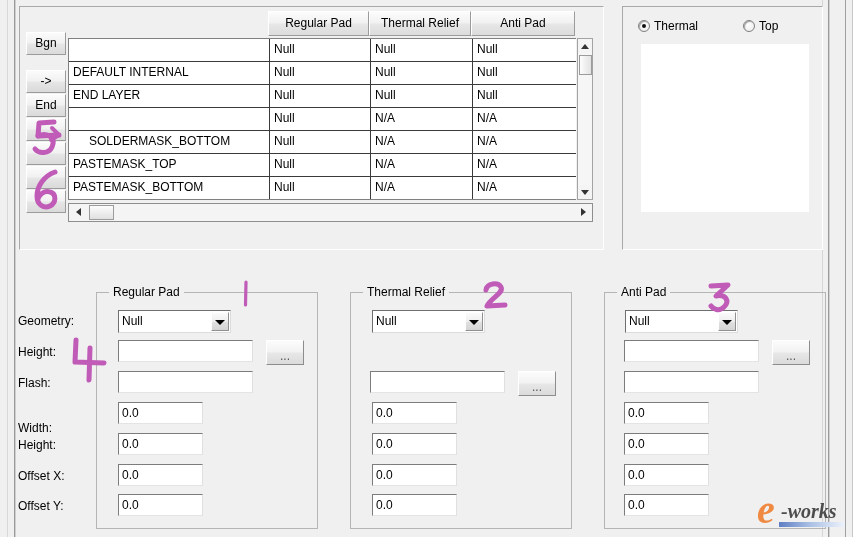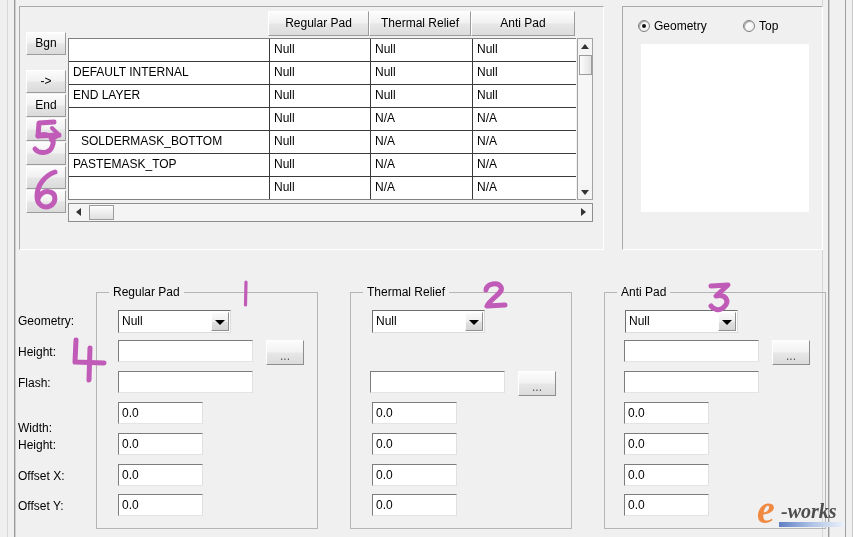--- a/index.html
+++ b/index.html
@@ -419,32 +419,33 @@
         <div class="cell sep" style="left:200px; width:101px;">Null</div>
         <div class="cell sep" style="left:301px; width:102px;">Null</div>
         <div class="cell sep" style="left:403px; width:104px;">Null</div>
       </div>
       <div class="grid-row">
         <div class="cell sep" style="left:200px; width:101px;">Null</div>
         <div class="cell sep" style="left:301px; width:102px;">N/A</div>
         <div class="cell sep" style="left:403px; width:104px;">N/A</div>
       </div>
       <div class="grid-row">
-        <div class="cell" style="left:8px;   width:200px;">SOLDERMASK_BOTTOM</div>
+        <div class="cell" style="left:16px;   width:200px;">SOLDERMASK_BOTTOM</div>
         <div class="cell sep" style="left:200px; width:101px;">Null</div>
         <div class="cell sep" style="left:301px; width:102px;">N/A</div>
         <div class="cell sep" style="left:403px; width:104px;">N/A</div>
       </div>
       <div class="grid-row">
         <div class="cell" style="left:0px;   width:200px;">PASTEMASK_TOP</div>
         <div class="cell sep" style="left:200px; width:101px;">Null</div>
         <div class="cell sep" style="left:301px; width:102px;">N/A</div>
         <div class="cell sep" style="left:403px; width:104px;">N/A</div>
       </div>
       <div class="grid-row">
+        <div class="cell" style="left:0px;   width:200px;">PASTEMASK_BOTTOM</div>
         <div class="cell sep" style="left:200px; width:101px;">Null</div>
         <div class="cell sep" style="left:301px; width:102px;">N/A</div>
         <div class="cell sep" style="left:403px; width:104px;">N/A</div>
       </div>
     </div>
 
     <div id="vscroll">
       <div class="sb-arrow up">
           <span class="tri up"></span>
         </div>
@@ -462,21 +463,21 @@
       <div class="hsb-arrow r">
           <span class="tri right"></span>
         </div>
     </div>
   </div>
 
   <div class="panel" id="preview-panel"></div>
 
   <div id="radio-row">
     <div class="radio-item" style="left:0px;">
-      <span class="radio-dot on"></span><span>Geometry</span>
+      <span class="radio-dot on"></span><span>Thermal</span>
     </div>
     <div class="radio-item" style="left:105px;">
       <span class="radio-dot"></span><span>Top</span>
     </div>
   </div>
   <div id="preview-canvas"></div>
 
   <div class="field-label" style="top:313px">Geometry:</div>
   <div class="field-label" style="top:344px">Height:</div>
   <div class="field-label" style="top:375px">Flash:</div>

